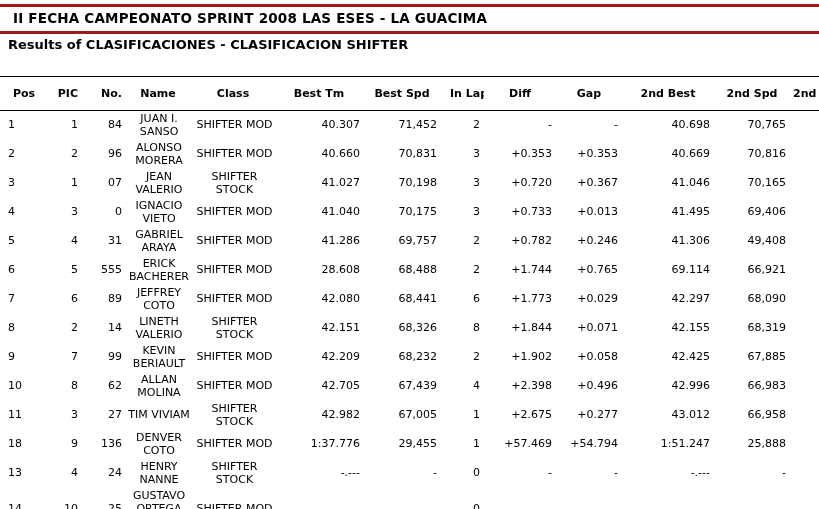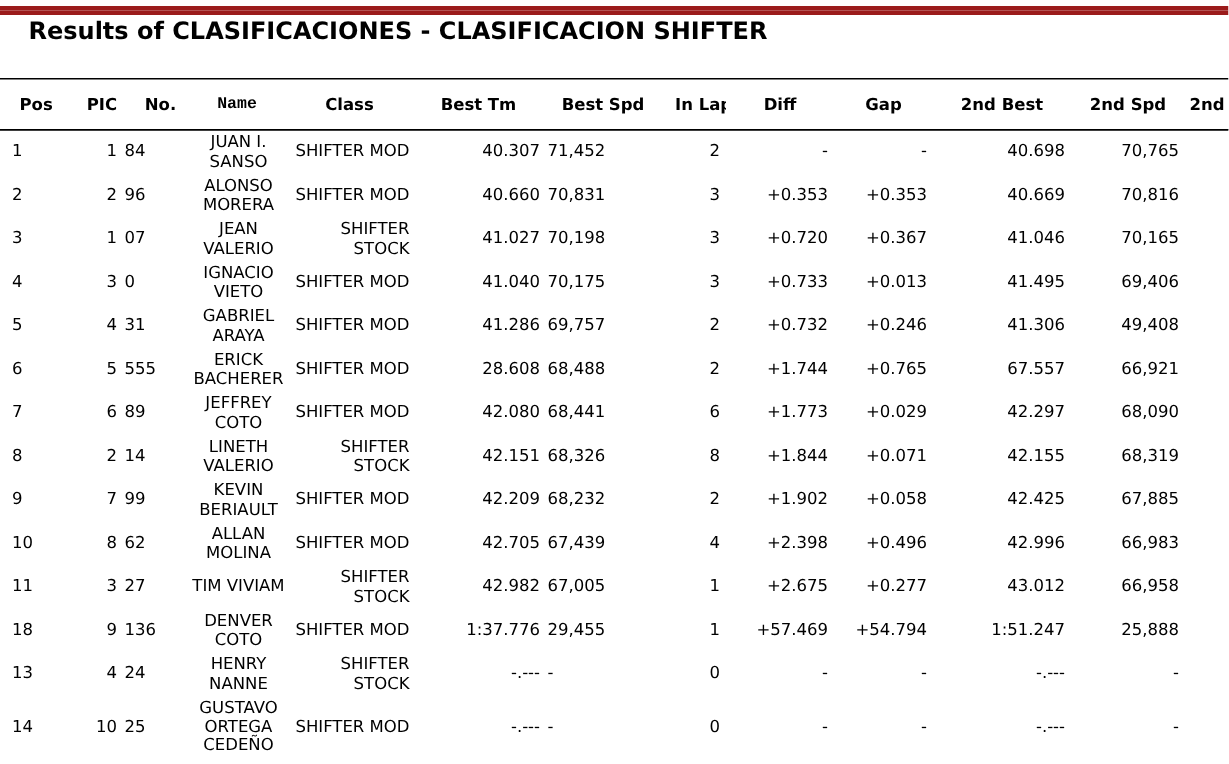--- a/index.html
+++ b/index.html
@@ -9,22 +9,22 @@
     font-family:"DejaVu Sans","Liberation Sans",sans-serif;
   }
   .rule-red { height:3px; background:#9b1b1b; }
   .rule-top { margin-top:4px; }
   .page-title {
     font-size:13.5px; font-weight:bold; letter-spacing:0.2px;
     margin:3px 0 4px 0; padding-left:13px; line-height:17px;
     white-space:nowrap;
   }
   .page-subtitle {
-    font-size:16px; font-weight:bold;
-    margin:4px 16px 0 0; padding-left:19px; line-height:14px;
+    font-size:13px; font-weight:bold;
+    margin:4px 16px 0 0; padding-left:8px; line-height:14px;
     white-space:nowrap;
   }
   .table-clip { width:819px; overflow:hidden; margin-top:24px; }
   table.results {
     border-collapse:collapse; table-layout:fixed; width:850px;
     border-top:1px solid #000;
   }
   thead tr { height:23px; }
   th {
     font-size:11px; font-weight:bold; padding:10px;
@@ -34,36 +34,37 @@
   tbody tr { height:28px; }
   td {
     font-size:11px; line-height:12.5px; vertical-align:middle;
     padding-top:2px; padding-bottom:2px;
     word-wrap:break-word;
   }
   
   th.c0 { text-align:left; padding-left:13px; }
   td.c0 { text-align:left; padding-left:8px; }
   th.c1, td.c1 { text-align:right; padding-right:4px; }
-  th.c2, td.c2 { padding-right:2px; }
-  th.c3 { text-align:center;font-family:Liberation Mono, monospace; }
+  th.c2, td.c2 { text-align:right; padding-right:2px; }
+  th.c3 { text-align:center; }
   td.c3 { text-align:center; padding-left:3px; }
   th.c4 { }
-  td.c4 { text-align:right; padding-left:4px; }
+  td.c4 { text-align:center; padding-left:4px; }
   th.c5, th.c6, th.c7, th.c8, th.c9, th.c10, th.c11 { }
   td.c5, td.c7, td.c8, td.c9, td.c10, td.c11 { text-align:right; padding-right:4px; }
-  td.c6 { text-align:left; padding-right:3px; }
+  td.c6 { text-align:right; padding-right:3px; }
   th.c12 { text-align:left; padding-left:3px; }
   td.c12 { text-align:right; padding-right:4px; }
 </style>
 </head>
 <body>
 
 <div class="page">
   <div class="rule-red rule-top" style="background: rgb(155, 27, 27);"></div>
+  <div class="page-title">II FECHA CAMPEONATO SPRINT 2008 LAS ESES - LA GUACIMA</div>
   <div class="rule-red" style="background: rgb(155, 27, 27);"></div>
   <div class="page-subtitle">Results of CLASIFICACIONES - CLASIFICACION SHIFTER</div>
 
   <div class="table-clip">
     <table class="results">
       <colgroup>
           <col style="width: 46px;">
           <col style="width: 36px;">
           <col style="width: 42px;">
           <col style="width: 68px;">
@@ -157,38 +158,38 @@
           </tr>
           <tr>
             <td class="c0">5</td>
             <td class="c1">4</td>
             <td class="c2">31</td>
             <td class="c3">GABRIEL ARAYA</td>
             <td class="c4">SHIFTER MOD</td>
             <td class="c5">41.286</td>
             <td class="c6">69,757</td>
             <td class="c7">2</td>
-            <td class="c8">+0.732</td>
+            <td class="c8">+0.782</td>
             <td class="c9">+0.246</td>
             <td class="c10">41.306</td>
             <td class="c11">49,408</td>
             <td class="c12"></td>
           </tr>
           <tr>
             <td class="c0">6</td>
             <td class="c1">5</td>
             <td class="c2">555</td>
             <td class="c3">ERICK BACHERER</td>
             <td class="c4">SHIFTER MOD</td>
             <td class="c5">28.608</td>
             <td class="c6">68,488</td>
             <td class="c7">2</td>
             <td class="c8">+1.744</td>
             <td class="c9">+0.765</td>
-            <td class="c10">67.557</td>
+            <td class="c10">69.114</td>
             <td class="c11">66,921</td>
             <td class="c12"></td>
           </tr>
           <tr>
             <td class="c0">7</td>
             <td class="c1">6</td>
             <td class="c2">89</td>
             <td class="c3">JEFFREY COTO</td>
             <td class="c4">SHIFTER MOD</td>
             <td class="c5">42.080</td>

